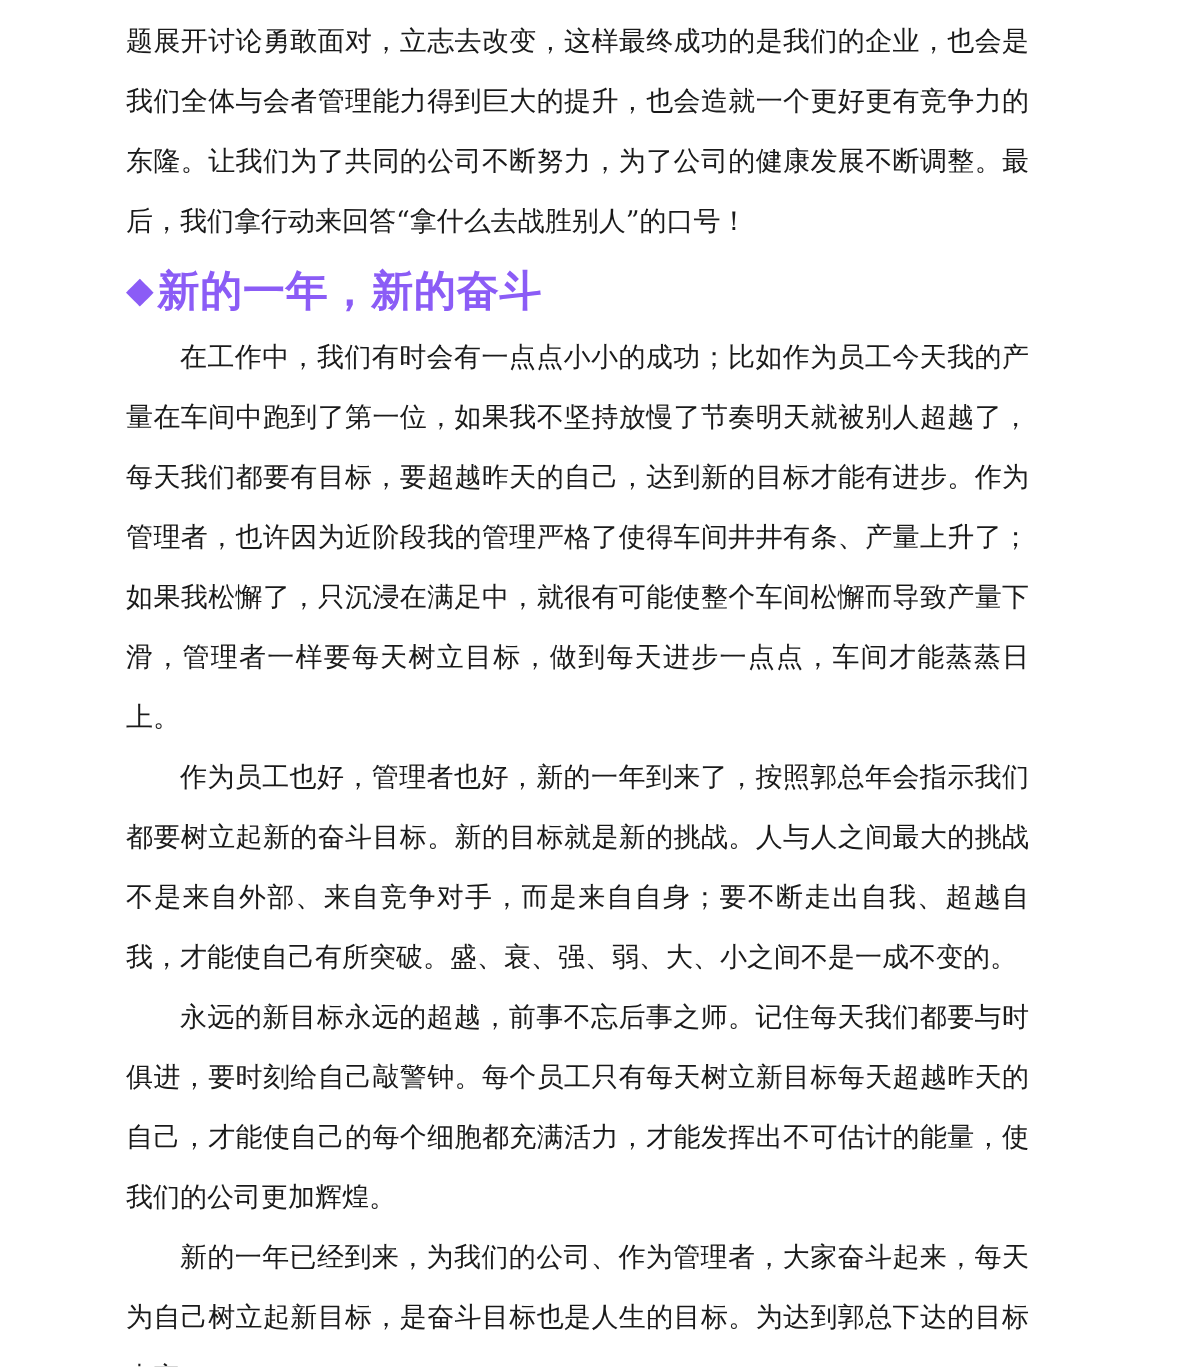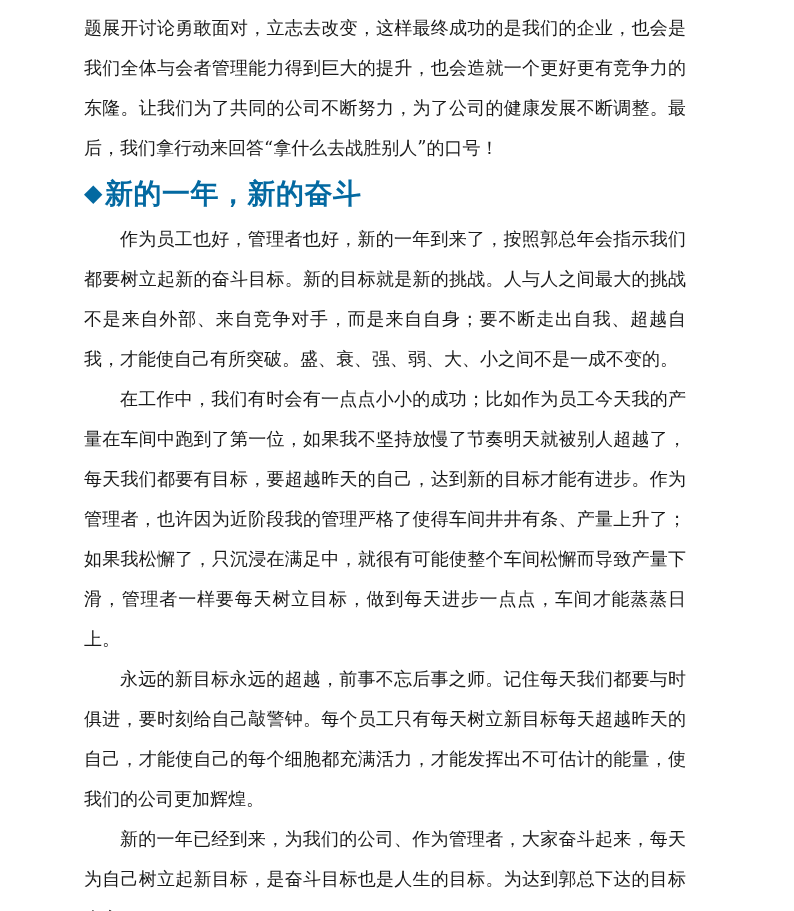--- a/index.html
+++ b/index.html
@@ -27,21 +27,21 @@
   }
   .para.no-indent {
     text-indent: 0;
   }
   .heading {
     font-family: "DejaVu Sans", "Liberation Sans", sans-serif;
     font-weight: bold;
     font-size: 28px;
     line-height: 46px;
     margin: 2px 0 2px 0;
-    color: #0369a1;
+    color: #8b5cf6;
     letter-spacing: 0.5px;
   }
   .heading .bullet {
     font-size: 24px;
     margin-right: 2px;
     vertical-align: 2px;
   }
   .closing-row {
     display: flex;
     justify-content: space-between;
@@ -54,23 +54,23 @@
 </style>
 </head>
 <body>
 
 <div class="page">
 
   <p class="para no-indent">题展开讨论勇敢面对，立志去改变，这样最终成功的是我们的企业，也会是我们全体与会者管理能力得到巨大的提升，也会造就一个更好更有竞争力的东隆。让我们为了共同的公司不断努力，为了公司的健康发展不断调整。最后，我们拿行动来回答“拿什么去战胜别人”的口号！</p>
 
   <h2 class="heading"><span class="bullet">◆</span><span>新的一年，新的奋斗</span></h2>
 
+  <p class="para">在工作中，我们有时会有一点点小小的成功；比如作为员工今天我的产量在车间中跑到了第一位，如果我不坚持放慢了节奏明天就被别人超越了，每天我们都要有目标，要超越昨天的自己，达到新的目标才能有进步。作为管理者，也许因为近阶段我的管理严格了使得车间井井有条、产量上升了；如果我松懈了，只沉浸在满足中，就很有可能使整个车间松懈而导致产量下滑，管理者一样要每天树立目标，做到每天进步一点点，车间才能蒸蒸日上。</p>
+
   <p class="para">作为员工也好，管理者也好，新的一年到来了，按照郭总年会指示我们都要树立起新的奋斗目标。新的目标就是新的挑战。人与人之间最大的挑战不是来自外部、来自竞争对手，而是来自自身；要不断走出自我、超越自我，才能使自己有所突破。盛、衰、强、弱、大、小之间不是一成不变的。</p>
-
-  <p class="para">在工作中，我们有时会有一点点小小的成功；比如作为员工今天我的产量在车间中跑到了第一位，如果我不坚持放慢了节奏明天就被别人超越了，每天我们都要有目标，要超越昨天的自己，达到新的目标才能有进步。作为管理者，也许因为近阶段我的管理严格了使得车间井井有条、产量上升了；如果我松懈了，只沉浸在满足中，就很有可能使整个车间松懈而导致产量下滑，管理者一样要每天树立目标，做到每天进步一点点，车间才能蒸蒸日上。</p>
 
   <p class="para">永远的新目标永远的超越，前事不忘后事之师。记住每天我们都要与时俱进，要时刻给自己敲警钟。每个员工只有每天树立新目标每天超越昨天的自己，才能使自己的每个细胞都充满活力，才能发挥出不可估计的能量，使我们的公司更加辉煌。</p>
 
   <p class="para">新的一年已经到来，为我们的公司、作为管理者，大家奋斗起来，每天为自己树立起新目标，是奋斗目标也是人生的目标。为达到郭总下达的目标大家</p>
 
   <div class="closing-row">
     <span>一起加油、加油、加油！</span>
     <span class="byline">总厂  张黎黎供稿</span>
   </div>
 

